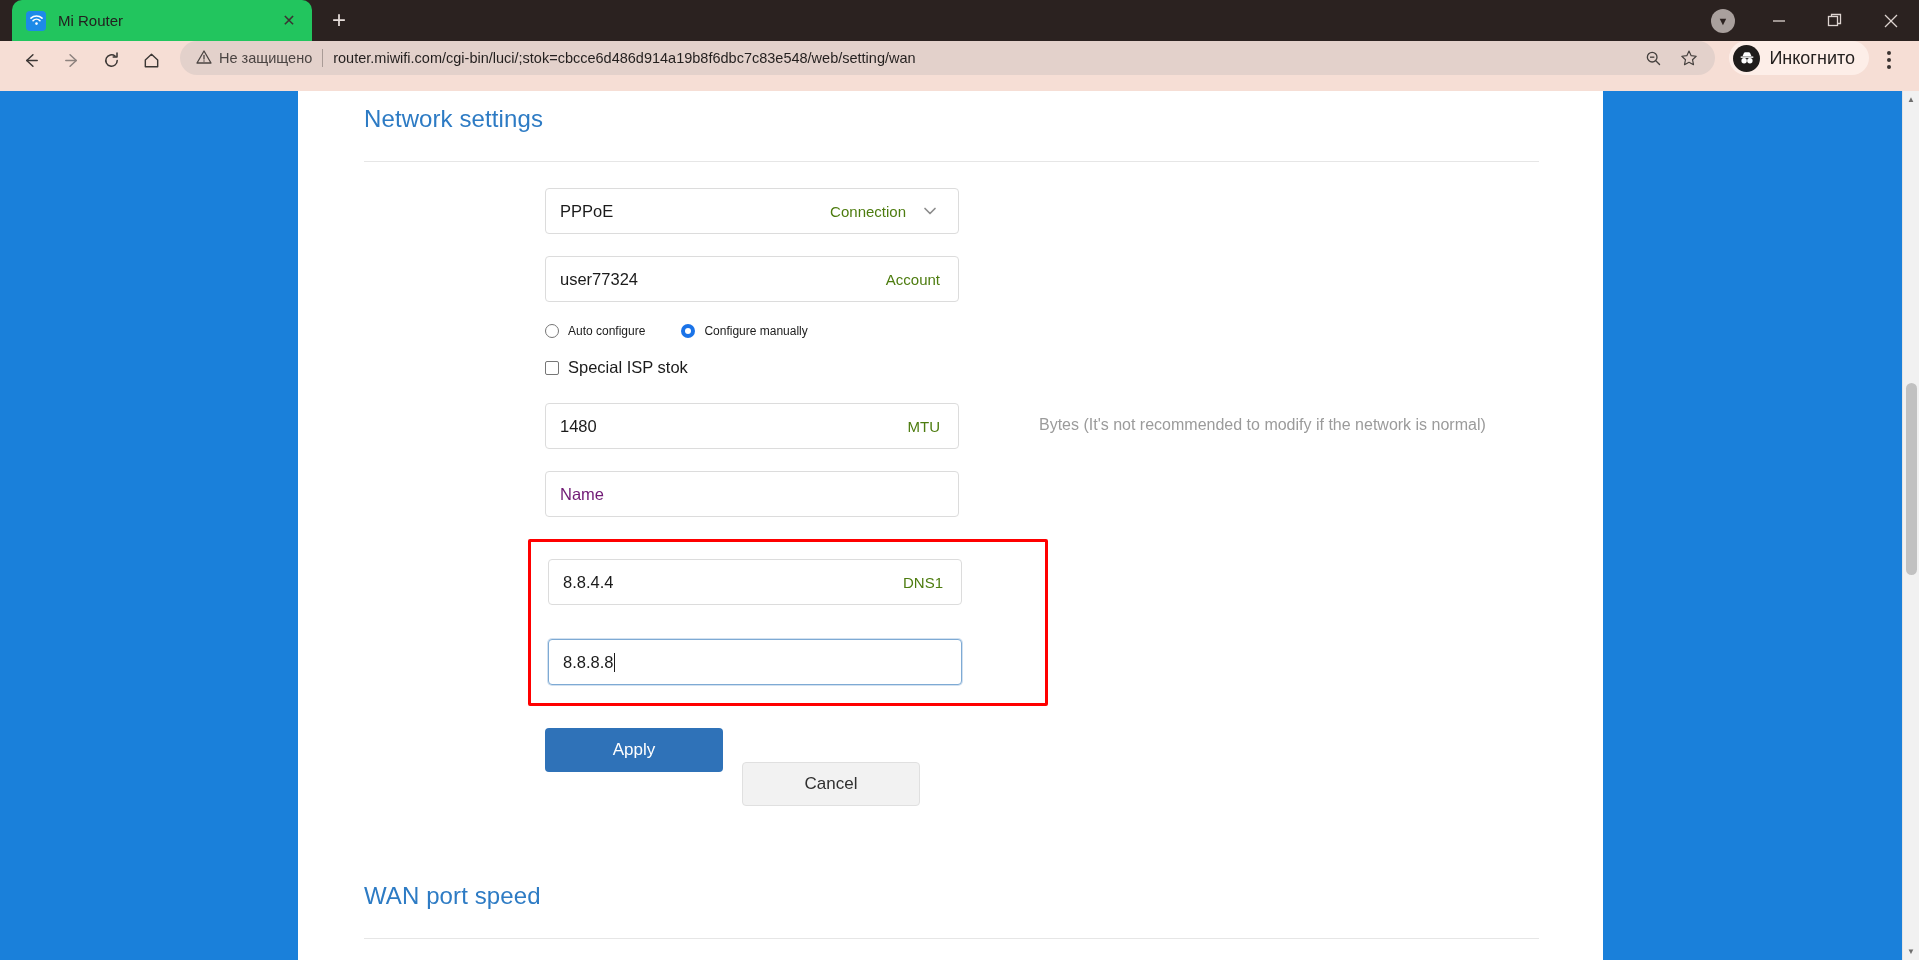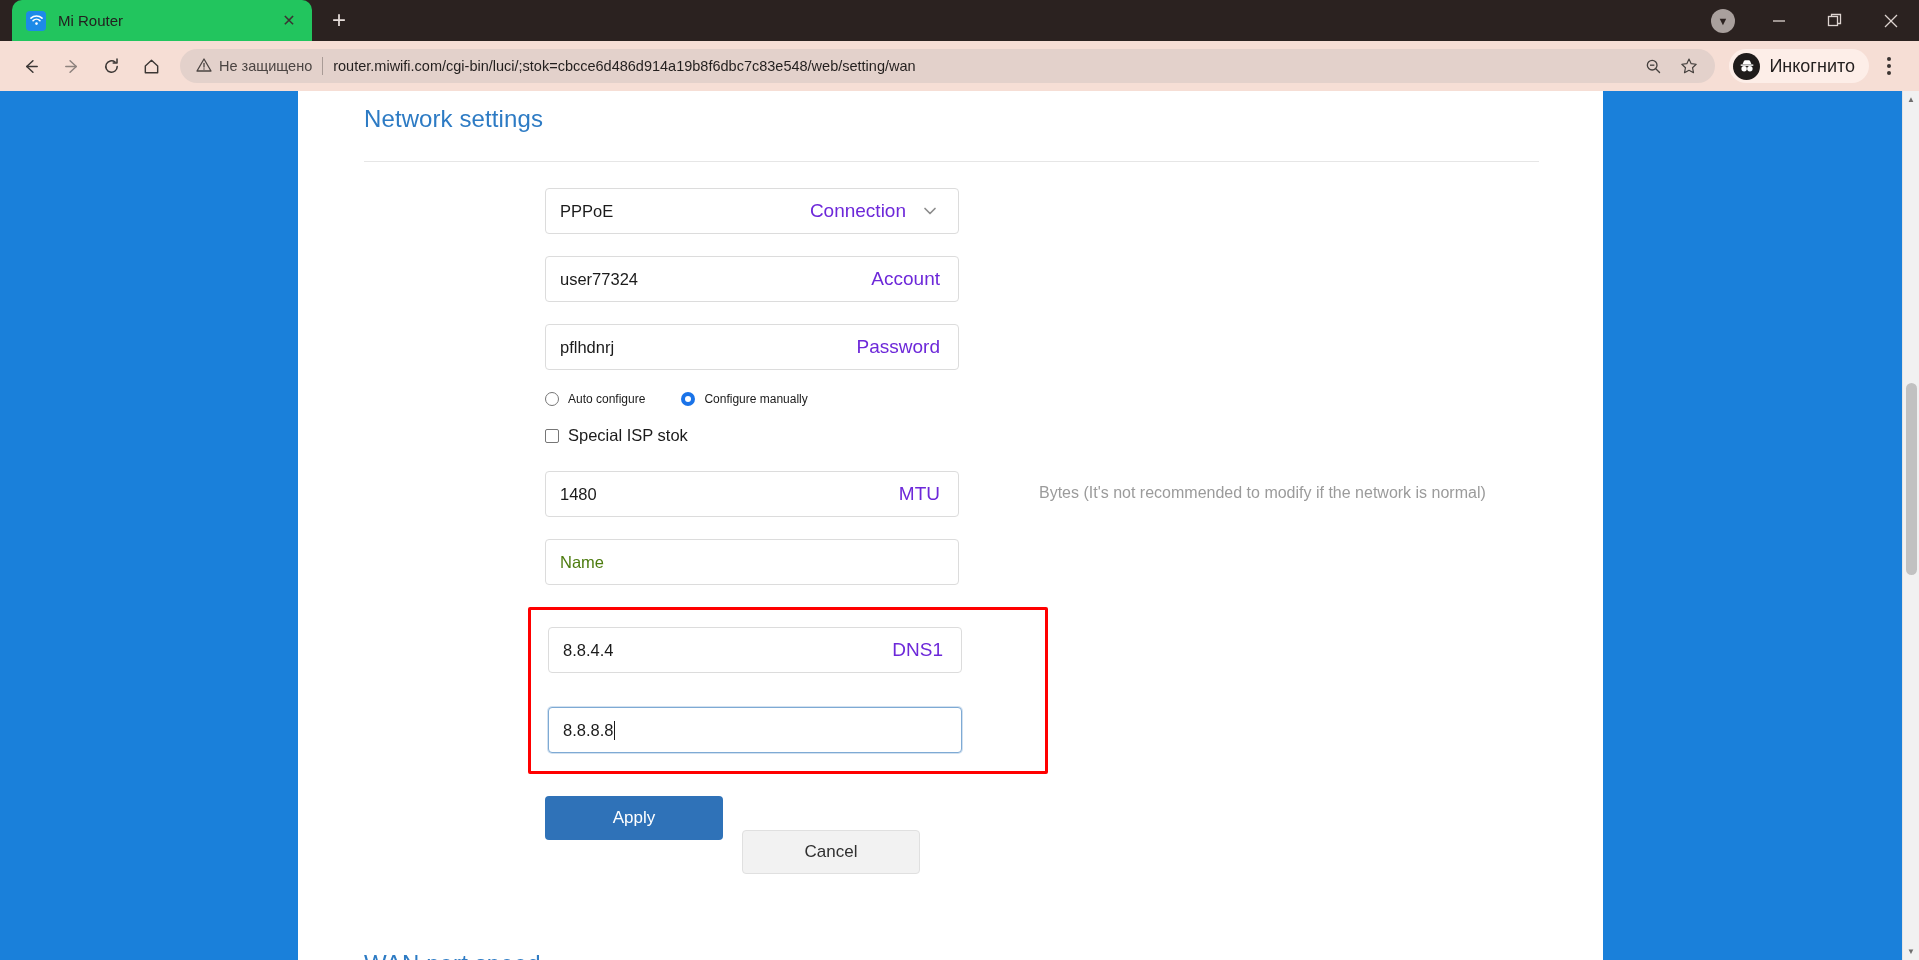--- a/index.html
+++ b/index.html
@@ -80,21 +80,20 @@
     background: #a9a09d;
     display: flex; align-items: center; justify-content: center;
     color: #2b2220;
     font-size: 11px;
   }
 
   .toolbar {
     height: 50px;
     background: #f6ded5;
     display: flex;
-    align-items: center;
     padding: 0 12px;
     gap: 2px;
   }
   .tb-icon {
     width: 38px; height: 38px;
     display: flex; align-items: center; justify-content: center;
     color: #3c3735;
     border-radius: 50%;
     flex: 0 0 auto;
   }
@@ -224,24 +223,24 @@
     border: 1px solid #dcdcdc;
     border-radius: 4px;
     display: flex;
     align-items: center;
     padding: 0 18px 0 14px;
     background: #fff;
     margin-bottom: 22px;
     position: relative;
   }
   .field .val { font-size: 16.5px; color: #1b1b1b; flex: 1; }
-  .field .val.placeholder { color: #4d7c0f; }
+  .field .val.placeholder { color: #701a75; }
   .field .lbl {
-    font-size: 19px;
-    color: #6d28d9;
+    font-size: 15px;
+    color: #4d7c0f;
     white-space: nowrap;
   }
   .field .caret {
     margin-left: 14px;
     color: #8d8d8d;
     display: flex; align-items: center;
   }
   .field.focused {
     border-color: #7eaad4;
     box-shadow: 0 0 0 1px rgba(126,170,212,.35);
@@ -470,24 +469,20 @@
                   <path d="M5 7.5 L10 12.5 L15 7.5" fill="none" stroke="#8d8d8d" stroke-width="1.7" stroke-linecap="round" stroke-linejoin="round"></path>
                 </svg>
               </span>
             </div>
 
             <div class="field">
               <span class="val">user77324</span>
               <span class="lbl">Account</span>
             </div>
 
-            <div class="field">
-              <span class="val">pflhdnrj</span>
-              <span class="lbl">Password</span>
-            </div>
 
             <div class="radio-row">
               <label class="radio-item">
                 <span class="radio"></span>
                 <span class="radio-label">Auto configure</span>
               </label>
               <label class="radio-item">
                 <span class="radio checked"></span>
                 <span class="radio-label">Configure manually</span>
               </label>

